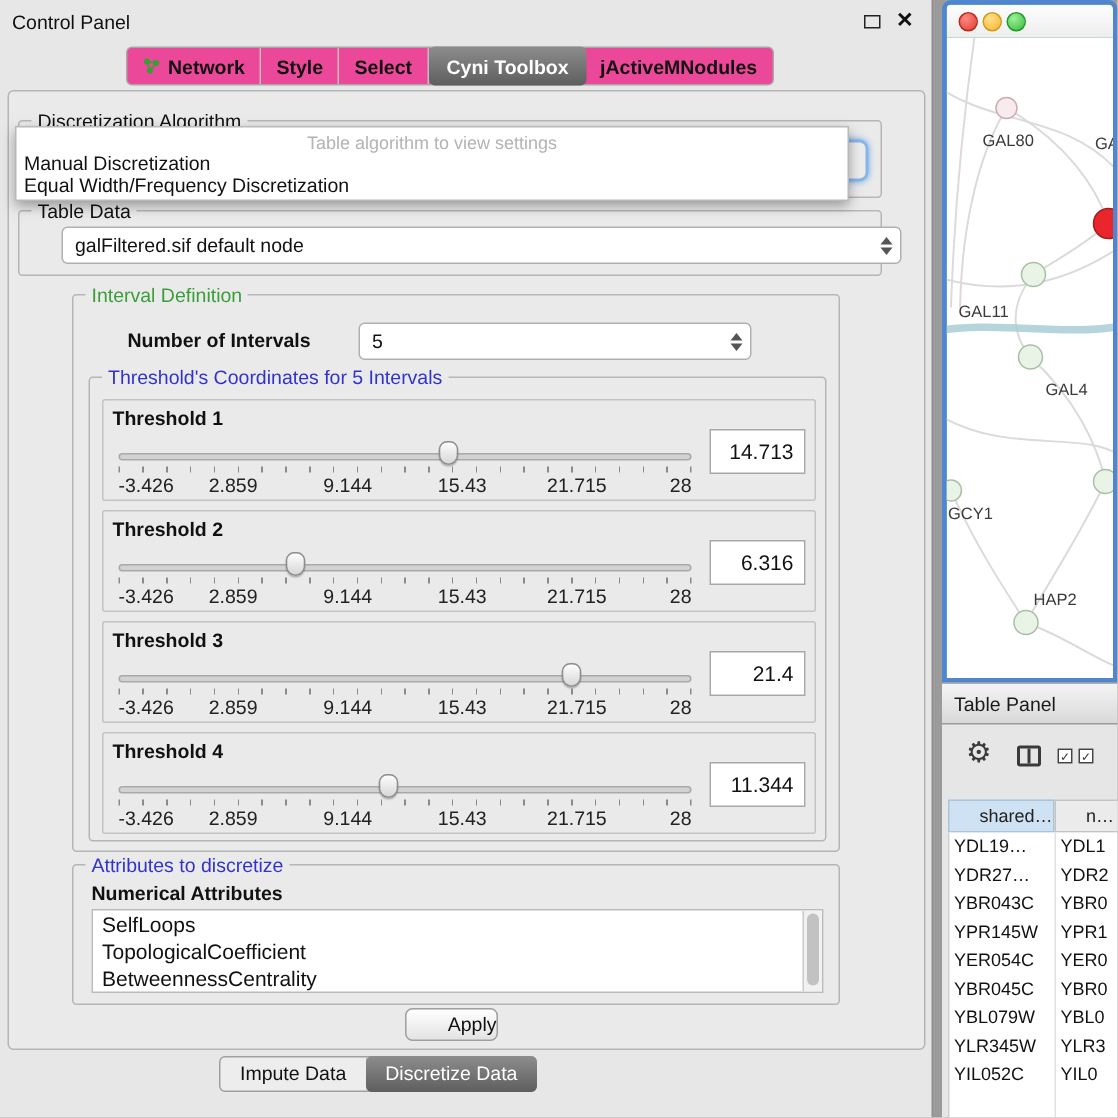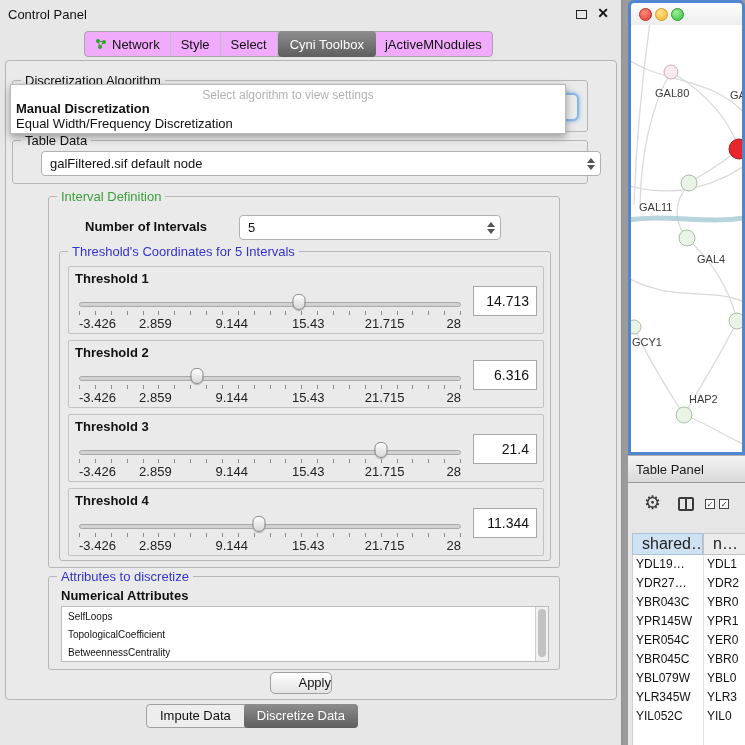--- a/index.html
+++ b/index.html
@@ -7,42 +7,42 @@
   body { font-family:"Liberation Sans", sans-serif; background:#9b9b9b; overflow:hidden; }
   #app { position:relative; width:745px; height:745px; }
 
   
   .left-window { position:absolute; left:0; top:0; width:622px; height:745px; background:#e7e7e7; border-right:1px solid #8f8f8f; }
   .titlebar { position:absolute; left:0; top:0; width:100%; height:28px; }
   .titlebar .wtitle { position:absolute; left:8px; top:7px; font-size:13px; color:#111; }
   .float-icon { position:absolute; right:34px; top:10px; width:11px; height:9px; border:1.5px solid #222; display:inline-block; }
   .close-icon { position:absolute; right:12px; top:5px; font-size:14px; font-weight:bold; color:#111; cursor:default; }
 
-  .top-tabs { position:absolute; left:84px; top:31px; height:26px; display:flex; align-items:stretch; border:1px solid #a6a6a6; border-radius:4px; background:#f0abfc; }
+  .top-tabs { position:absolute; left:84px; top:31px; height:26px; display:flex; align-items:stretch; border:1px solid #a6a6a6; border-radius:4px; background:#ec4899;font-weight:bold; }
   .tab { display:flex; align-items:center; padding:0 10px; font-size:13px; color:#111; border-right:1px solid #bfbfbf; white-space:nowrap; }
   .tab:last-child { border-right:none; }
   .tab .net-icon { margin-right:5px; }
   .tab.selected { background:linear-gradient(#8d8d8d,#5e5e5e); color:#fff; border-radius:4px; margin:-1px -1px -1px 0; border-right:none; padding:0 12px; }
 
   .main-panel { position:absolute; left:5px; top:60px; width:612px; height:640px; background:#eaeaea; border:1px solid #b5b5b5; border-radius:4px; }
 
   
   .group { position:absolute; border:1px solid #b6b6b6; border-radius:3px; }
   .legend { position:absolute; top:-8px; left:8px; background:#eaeaea; padding:0 4px; font-size:13px; color:#111; line-height:15px; white-space:nowrap; }
   .legend.green { color:#3a9e3a; }
   .legend.blue { color:#3333cc; }
 
   .algo-group { left:12px; top:80px; width:576px; height:52px; }
   .algo-combo { position:absolute; left:10px; top:12px; width:556px; height:28px; background:#ececec; border:2px solid #88b6e8; border-radius:6px; box-shadow:0 0 4px #7aade8; }
 
   
   .popup { position:absolute; left:10px; top:84px; width:556px; height:50px; background:#ffffff; border:1px solid #b9b9b9; box-shadow:0 3px 8px rgba(0,0,0,0.35); z-index:50; }
   .popup .hint { height:16px; text-align:center; color:#b3b3b3; font-size:12px; padding-top:3px; }
   .popup .opt { font-size:13px; color:#111; padding-left:5px; height:15px; line-height:15px; }
-  .popup .opt.bold { font-weight:bold; }
+  .popup .opt.bold { font-weight:normal; }
 
   .tabledata-group { left:12px; top:140px; width:576px; height:44px; }
   .combo { position:absolute; background:#fff; border:1px solid #b0b0b0; border-radius:4px; font-size:13px; color:#111;margin-left:20px; }
   .combo .cval { position:absolute; left:8px; top:0; line-height:23px; white-space:nowrap; }
   .stepper { position:absolute; right:5px; top:50%; transform:translateY(-50%); display:flex; flex-direction:column; gap:2px; }
   .stepper .up { width:0; height:0; border-left:4px solid transparent; border-right:4px solid transparent; border-bottom:5px solid #555; }
   .stepper .down { width:0; height:0; border-left:4px solid transparent; border-right:4px solid transparent; border-top:5px solid #555; }
   .tabledata-combo { left:8px; top:10px; width:560px; height:25px; }
 
   .interval-group { left:48px; top:196px; width:512px; height:372px; }
@@ -60,21 +60,21 @@
   .tickmarks { position:absolute; left:0; top:20px; width:100%; height:4px;
     background:repeating-linear-gradient(to right, #8a8a8a 0 1px, transparent 1px 15.88px); }
   .ticklabels { position:absolute; left:0; top:25px; width:100%; height:12px; }
   .tick-label { position:absolute; top:0; transform:translateX(-50%); font-size:13px; color:#222; white-space:nowrap; }
   .tick-label.first { transform:none; }
   .tick-label.last { transform:translateX(-100%); }
 
   .attr-group { left:48px; top:576px; width:512px; height:94px; }
   .attr-subtitle { position:absolute; left:12px; top:11px; font-size:13px; font-weight:bold; color:#111; }
   .attr-list { position:absolute; left:12px; top:29px; width:488px; height:56px; background:#fff; border:1px solid #bbb; overflow:hidden; }
-  .list-item { font-size:10px; color:#111; line-height:17px; padding:1px 6px 0 6px; white-space:nowrap; }
+  .list-item { font-size:14px; color:#111; line-height:17px; padding:1px 6px 0 6px; white-space:nowrap; }
   .vscroll { position:absolute; right:0; top:0; width:13px; height:100%; background:#f1f1f1; border-left:1px solid #ccc; }
   .vscroll .sthumb { position:absolute; left:2px; top:2px; width:8px; height:48px; background:#c2c2c2; border-radius:4px; }
 
   .apply-btn { position:absolute; left:270px; top:672px; width:62px; height:22px; background:linear-gradient(#ffffff,#e3e3e3); border:1px solid #9f9f9f; border-radius:5px; font-size:13px; color:#111; text-align:right; line-height:20px; }
 
   .bottom-tabs { position:absolute; left:146px; top:704px; height:24px; display:flex; border:1px solid #a0a0a0; border-radius:4px; background:#ededed; }
   .btab { padding:0 13px; font-size:13px; line-height:22px; color:#111; border-right:1px solid #bfbfbf; white-space:nowrap; }
   .btab:last-child { border-right:none; }
   .btab.selected { background:linear-gradient(#8d8d8d,#5e5e5e); color:#fff; border-radius:4px; margin:-1px; line-height:24px; }
 
@@ -91,21 +91,21 @@
   .tablepanel-bar span { position:absolute; left:8px; top:0; line-height:27px; font-size:13px; color:#1a1a1a; }
 
   .table-window { position:absolute; left:628px; top:483px; width:117px; height:262px; background:#e6e6e6; }
   .tbl-toolbar { position:absolute; left:0; top:0; width:100%; height:46px; }
   .gear-icon { position:absolute; left:16px; top:10px; font-size:19px; color:#3a3a3a; line-height:19px; }
   .columns-icon { position:absolute; left:50px; top:14px; width:16px; height:14px; border:2px solid #3a3a3a; border-radius:2px; }
   .columns-icon::after { content:""; position:absolute; left:5px; top:0; width:2px; height:10px; background:#3a3a3a; }
   .cb-icon { position:absolute; top:16px; width:10px; height:10px; border:1.5px solid #444; font-size:8px; line-height:9px; text-align:center; color:#333; background:#fff; }
   .cb-icon.a { left:77px; } .cb-icon.b { left:91px; }
   .tbl-header { position:absolute; left:4px; top:50px; height:22px; display:flex; }
-  .th-cell { font-size:16px; color:#222; line-height:20px; padding-left:9px; border:1px solid #a9c3da; }
+  .th-cell { font-size:12px; color:#222; line-height:20px; padding-left:20px; border:1px solid #a9c3da; }
   .th-cell.c0 { width:71px; background:#cfe2f4; }
   .th-cell.c1 { width:46px; background:#ebebeb; border-color:#c4c4c4; }
   .tbl-body { position:absolute; left:4px; top:72px; width:113px; height:190px; background:#fff; overflow:hidden; border-left:1px solid #cfcfcf; }
   .tbl-body::before { content:""; position:absolute; left:70px; top:0; width:1px; height:100%; background:#e2e2e2; }
   .trow { display:flex; height:19px; }
   .tcell { font-size:12px; color:#111; line-height:19px; white-space:nowrap; overflow:hidden; }
   .tcell.c0 { width:70px; padding-left:3px; }
   .tcell.c1 { padding-left:4px; }
 </style>
 </head>
@@ -146,21 +146,21 @@
     </nav>
 
     <div class="main-panel"></div>
 
     <div class="group algo-group">
       <span class="legend">Discretization Algorithm</span>
       <div class="algo-combo"></div>
     </div>
 
     <div class="popup">
-      <div class="hint">Select algorithm to view settings</div>
+      <div class="hint">Table algorithm to view settings</div>
       <div class="opt bold">Manual Discretization</div>
       <div class="opt">Equal Width/Frequency Discretization</div>
     </div>
 
     <div class="group tabledata-group">
       <span class="legend">Table Data</span>
       <div class="combo tabledata-combo">
         <span class="cval">galFiltered.sif default node</span>
         <span class="stepper">
             <span class="up"></span>

